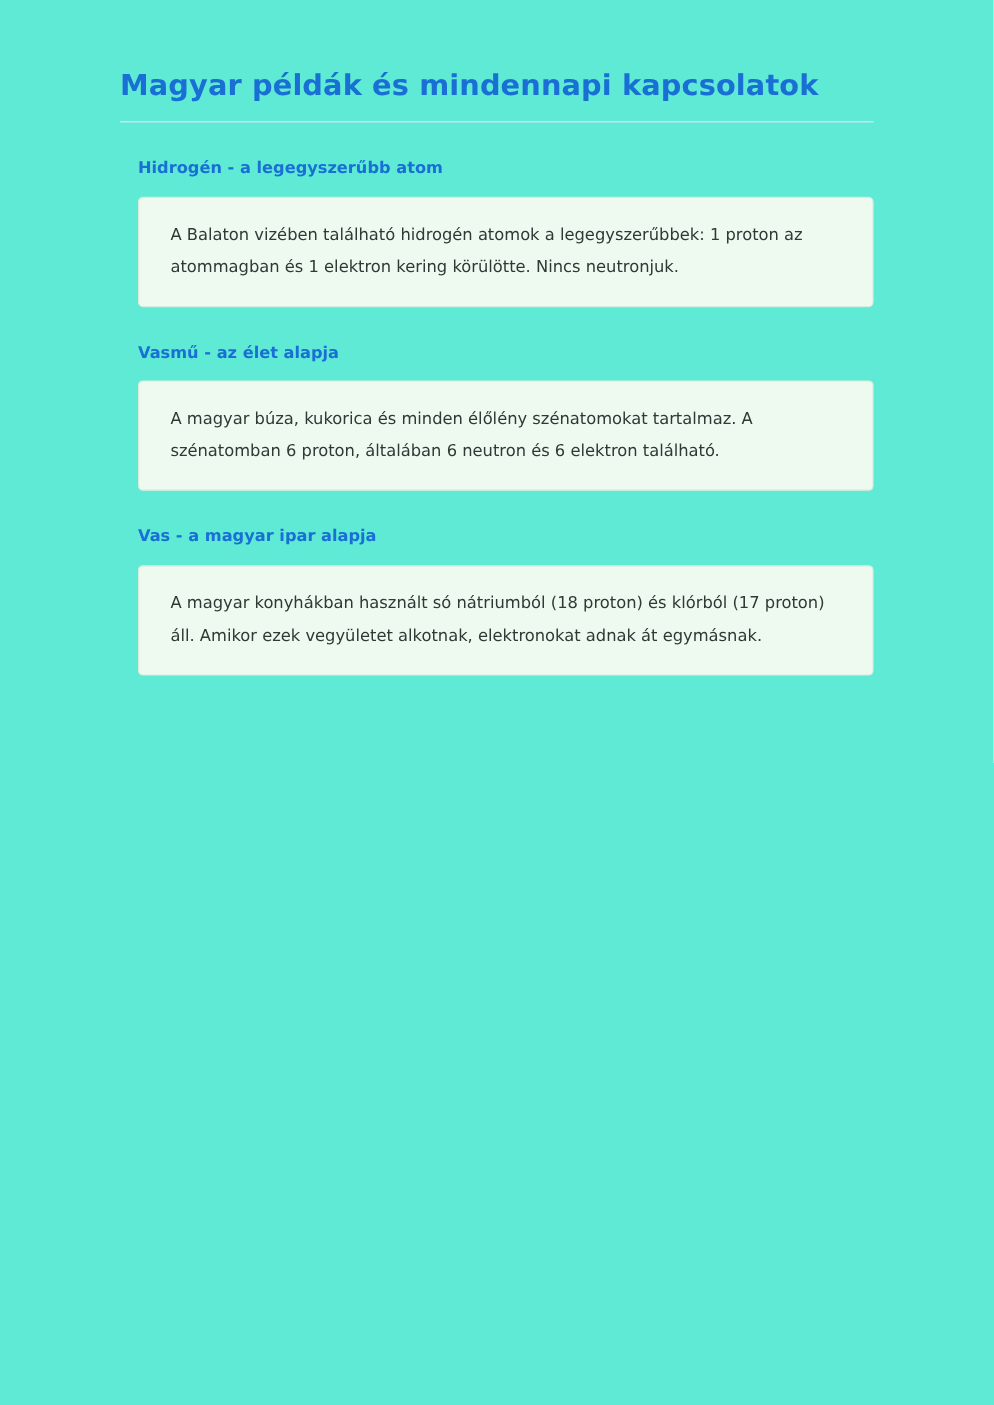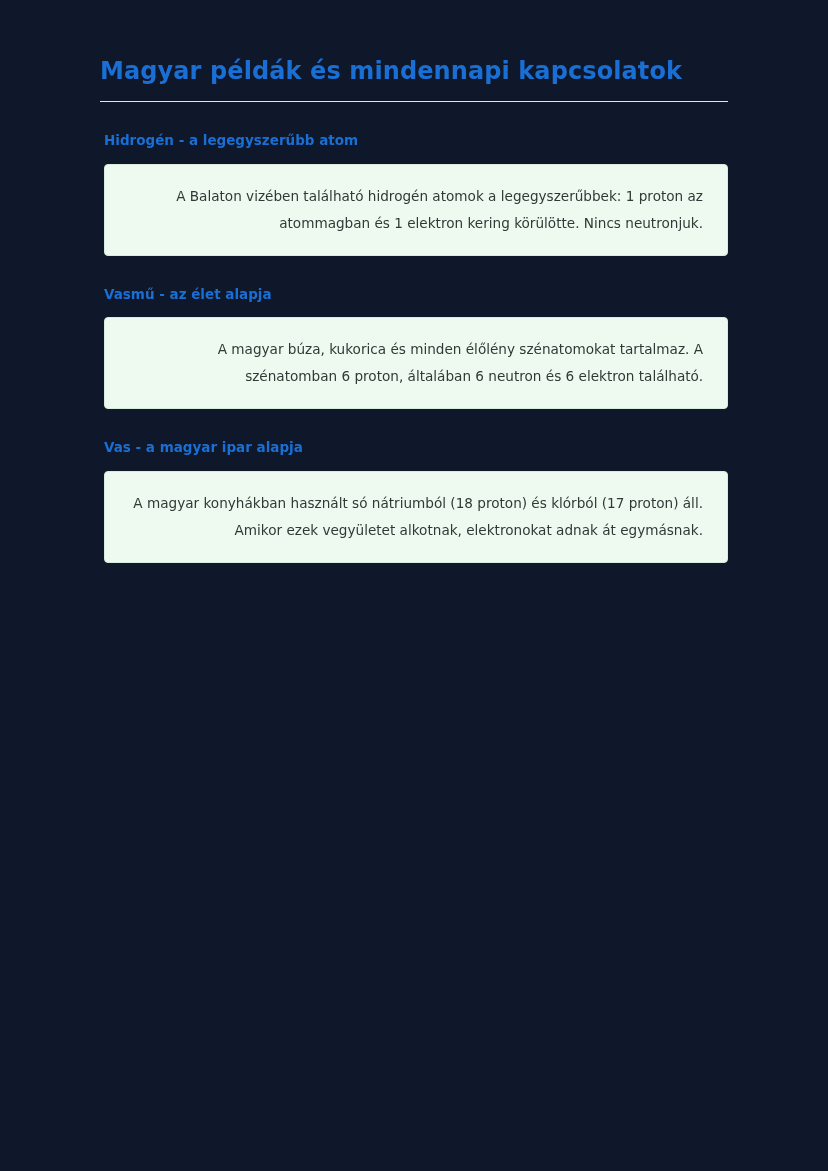--- a/index.html
+++ b/index.html
@@ -12,54 +12,53 @@
     height: 1171px;
     font-family: "DejaVu Sans", "Liberation Sans", sans-serif;
     color: #333333;
     -webkit-font-smoothing: antialiased;
   }
   .page {
     box-sizing: border-box;
     width: 828px;
     height: 1171px;
     padding: 56px 100px 0 100px;
-    background: #0f172a;
+    background: #5eead4;
   }
   .page-title {
     font-size: 24px;
     font-weight: bold;
     color: #1a6fd4;
     letter-spacing: 0.1px;
     margin: 0;
     padding: 0 0 14px 0;
     line-height: 1.3;
   }
   .title-rule {
     height: 1px;
     background: #e3e6ea;
     margin: 0 0 30px 0;
   }
   .section {
-    margin: 0 0 0 4px;
+    margin: 0 0 0 15px;
   }
   .section-heading {
     font-size: 13.5px;
     font-weight: bold;
     color: #1a6fd4;
     margin: 0 0 14px 0;
     line-height: 1.3;
   }
   .callout {
     box-sizing: border-box;
     background: #eefaf0;
     border: 1px solid #d6eddc;
     border-radius: 4px;
     padding: 18px 24px 18px 26px;
     margin: 0 0 30px 0;
-    text-align: right;
   }
   .callout p {
     margin: 0;
     font-size: 13.6px;
     line-height: 27px;
     color: #2f3a36;
   }
 </style>
 </head>
 <body>

